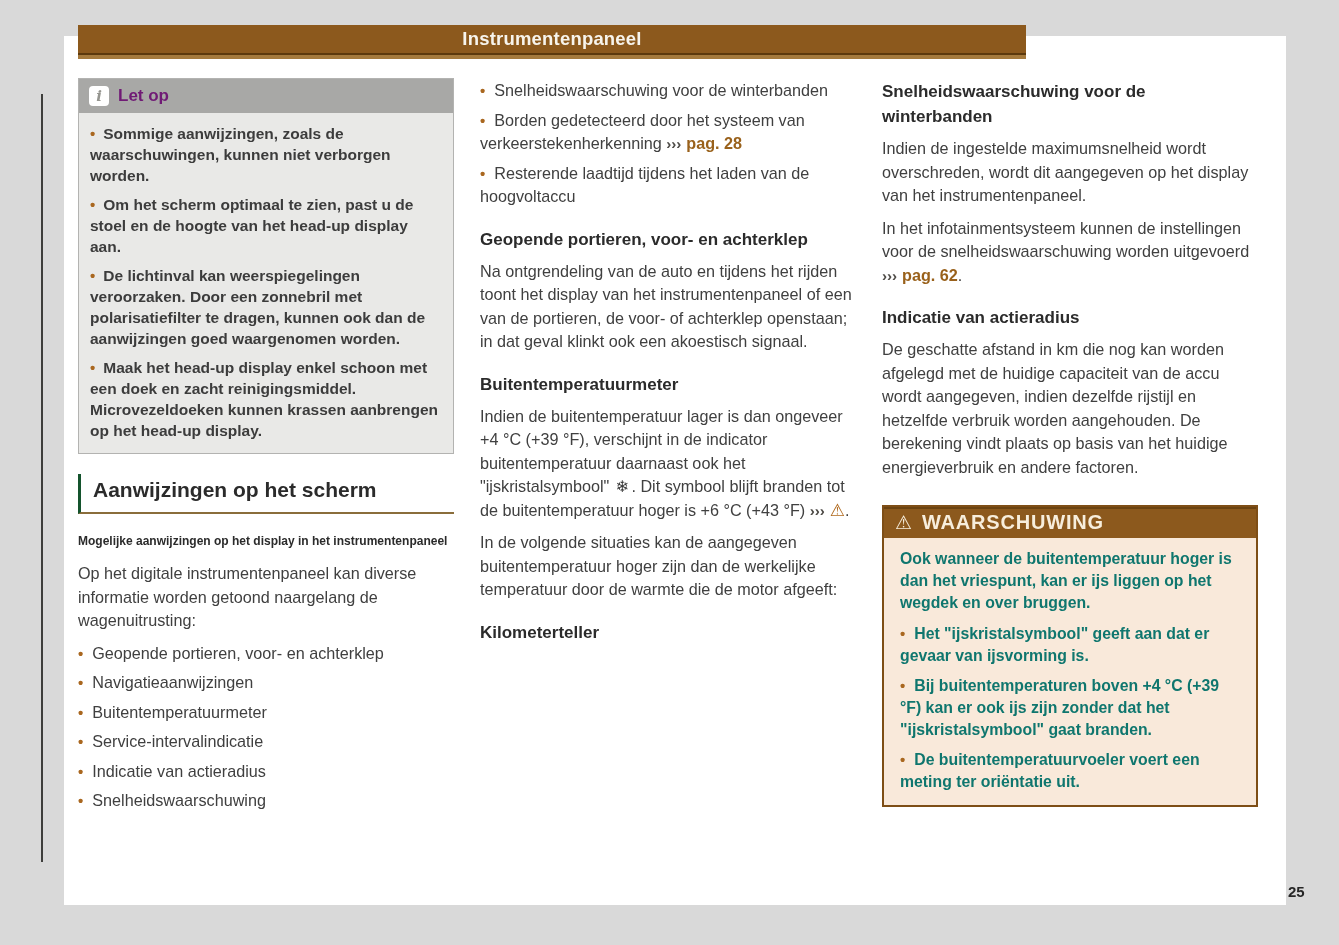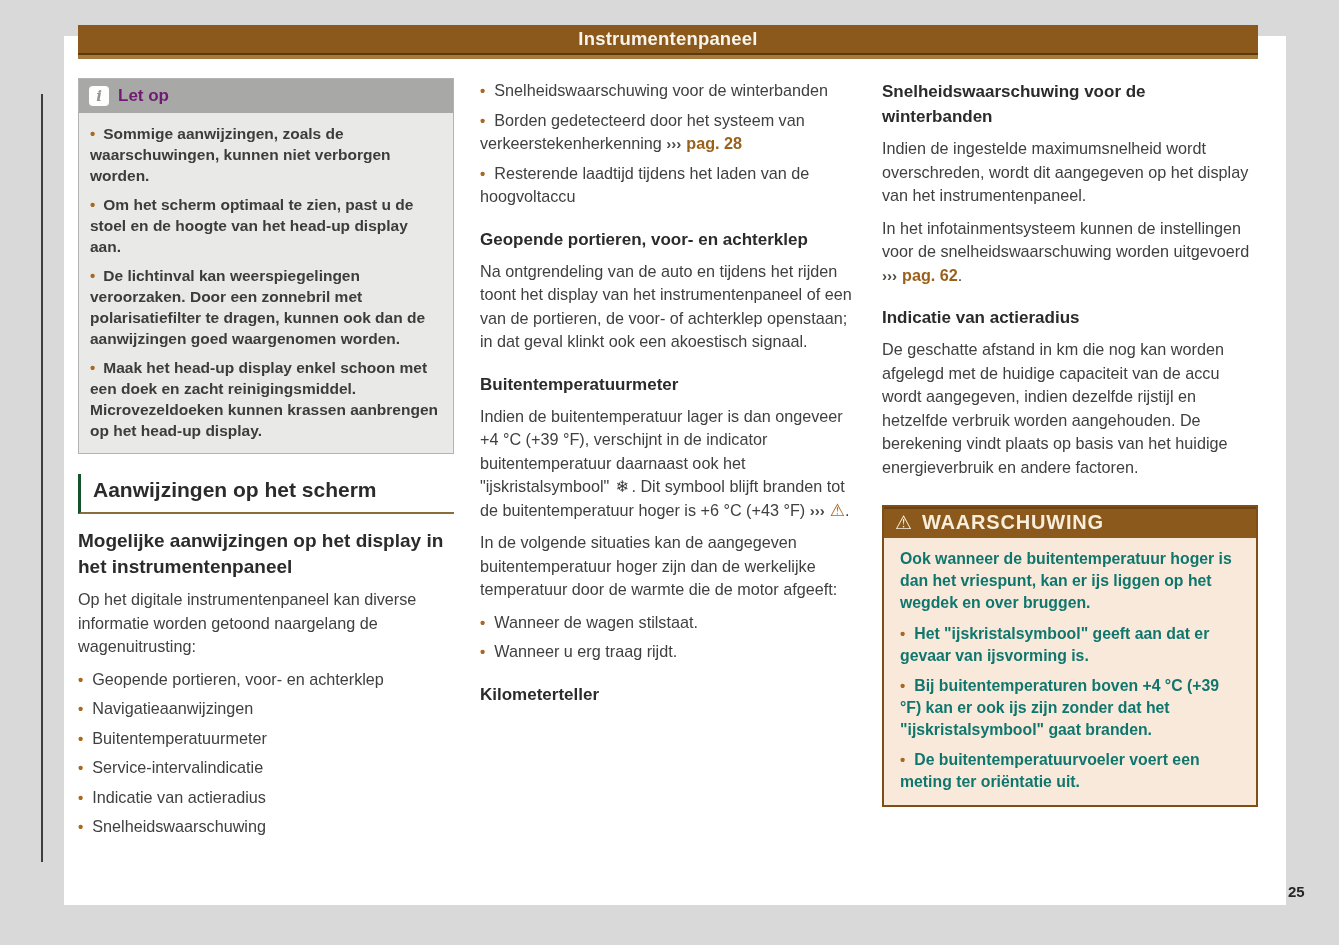--- a/index.html
+++ b/index.html
@@ -7,21 +7,21 @@
     width:1339px;height:945px;
     background:#D9D9D9;
     font-family:"Liberation Sans","DejaVu Sans",sans-serif;
     -webkit-font-smoothing:antialiased;
   }
   .canvas{position:relative;width:1339px;height:945px;overflow:hidden;}
   .page{position:absolute;left:64px;top:36px;width:1222px;height:869px;background:#FFFFFF;}
   .side-line{position:absolute;left:41px;top:94px;width:2px;height:768px;background:#3E3E3C;}
 
   
-  .titlebar{position:absolute;left:78px;top:25px;width:1180px;}
+  .titlebar{position:absolute;left:78px;top:25px;width:948px;}
   .titlebar-main{height:28px;background:#8C591D;color:#F7F4EC;font-size:18.5px;font-weight:bold;
     text-align:center;line-height:28px;letter-spacing:.2px;}
   .titlebar-edge{height:2px;background:#5C390D;}
   .titlebar-strip{height:4px;background:#A57A3D;}
 
   
   .content{position:absolute;left:78px;top:78px;width:1180px;display:flex;gap:26px;color:#404040;}
   .col{width:376px;}
 
   .body{font-size:16.2px;line-height:23.5px;margin:0 0 9px;}
@@ -45,21 +45,21 @@
   .notebox-title{color:#701a75;font-weight:bold;font-size:17px;}
   .notebox-body{background:#E9E9E7;padding:10px 11px 12px;}
   .nb-item{font-size:15.5px;line-height:21px;font-weight:bold;color:#3C3C3C;margin:0 0 8px;}
   .nb-item:last-child{margin-bottom:0;}
   .nb-item .dot::before{margin-right:8px;}
 
   
   .sec-title{font-size:21px;line-height:26px;font-weight:bold;color:#2B2B2B;
     border-left:3px solid #14532d;border-bottom:2px solid #8A6D3B;
     padding:3px 0 9px 12px;margin:20px 0 14px;}
-  .subhead{font-size:19px;line-height:26px;font-weight:bold;color:#2B2B2B;margin:4px 0 8px;}
+  .subhead{font-size:12px;line-height:26px;font-weight:bold;color:#2B2B2B;margin:4px 0 8px;}
 
   
   .warnbox{border:2px solid #7E4E16;margin-top:26px;}
   .warnbox-head{background:#8C591D;height:31px;display:flex;align-items:center;gap:10px;padding:0 11px;
     box-shadow:inset 0 2px 0 #6B4311;}
   .warn-icon{color:#F7EEDC;font-size:19px;line-height:1;}
   .warnbox-title{color:#F7EEDC;font-weight:bold;font-size:20px;letter-spacing:.8px;}
   .warnbox-body{background:#F9E9DA;padding:10px 16px 12px;color:#0f766e;}
   .wb-lead{font-size:15.8px;line-height:22px;font-weight:bold;margin:0 0 9px;}
   .wb-item{font-size:15.8px;line-height:22px;font-weight:bold;margin:0 0 8px;}
@@ -118,24 +118,20 @@
         <p class="bul"><span class="dot"></span><span>Borden gedetecteerd door het systeem van verkeerstekenherkenning</span> <span class="arrows">›››</span><span class="pageref">pag. 28</span></p>
         <p class="bul"><span class="dot"></span><span>Resterende laadtijd tijdens het laden van de hoogvoltaccu</span></p>
       </div>
 
       <h3 class="h">Geopende portieren, voor- en achterklep</h3>
       <p class="body">Na ontgrendeling van de auto en tijdens het rijden toont het display van het instrumentenpaneel of een van de portieren, de voor- of achterklep openstaan; in dat geval klinkt ook een akoestisch signaal.</p>
 
       <h3 class="h">Buitentemperatuurmeter</h3>
       <p class="body"><span>Indien de buitentemperatuur lager is dan ongeveer +4 °C (+39 °F), verschijnt in de indicator buitentemperatuur daarnaast ook het "ijskristalsymbool"</span> <span class="snow">❄</span><span>. Dit symbool blijft branden tot de buitentemperatuur hoger is +6 °C (+43 °F)</span> <span class="arrows">›››</span><span class="tri">⚠</span><span>.</span></p>
       <p class="body">In de volgende situaties kan de aangegeven buitentemperatuur hoger zijn dan de werkelijke temperatuur door de warmte die de motor afgeeft:</p>
-      <div class="blist">
-        <p class="bul"><span class="dot"></span><span>Wanneer de wagen stilstaat.</span></p>
-        <p class="bul"><span class="dot"></span><span>Wanneer u erg traag rijdt.</span></p>
-      </div>
 
       <h3 class="h">Kilometerteller</h3>
     </div>
 
     <div class="col">
       <h3 class="h first">Snelheidswaarschuwing voor de winterbanden</h3>
       <p class="body">Indien de ingestelde maximumsnelheid wordt overschreden, wordt dit aangegeven op het display van het instrumentenpaneel.</p>
       <p class="body"><span>In het infotainmentsysteem kunnen de instellingen voor de snelheidswaarschuwing worden uitgevoerd</span> <span class="arrows">›››</span><span class="pageref">pag. 62</span><span>.</span></p>
 
       <h3 class="h">Indicatie van actieradius</h3>

